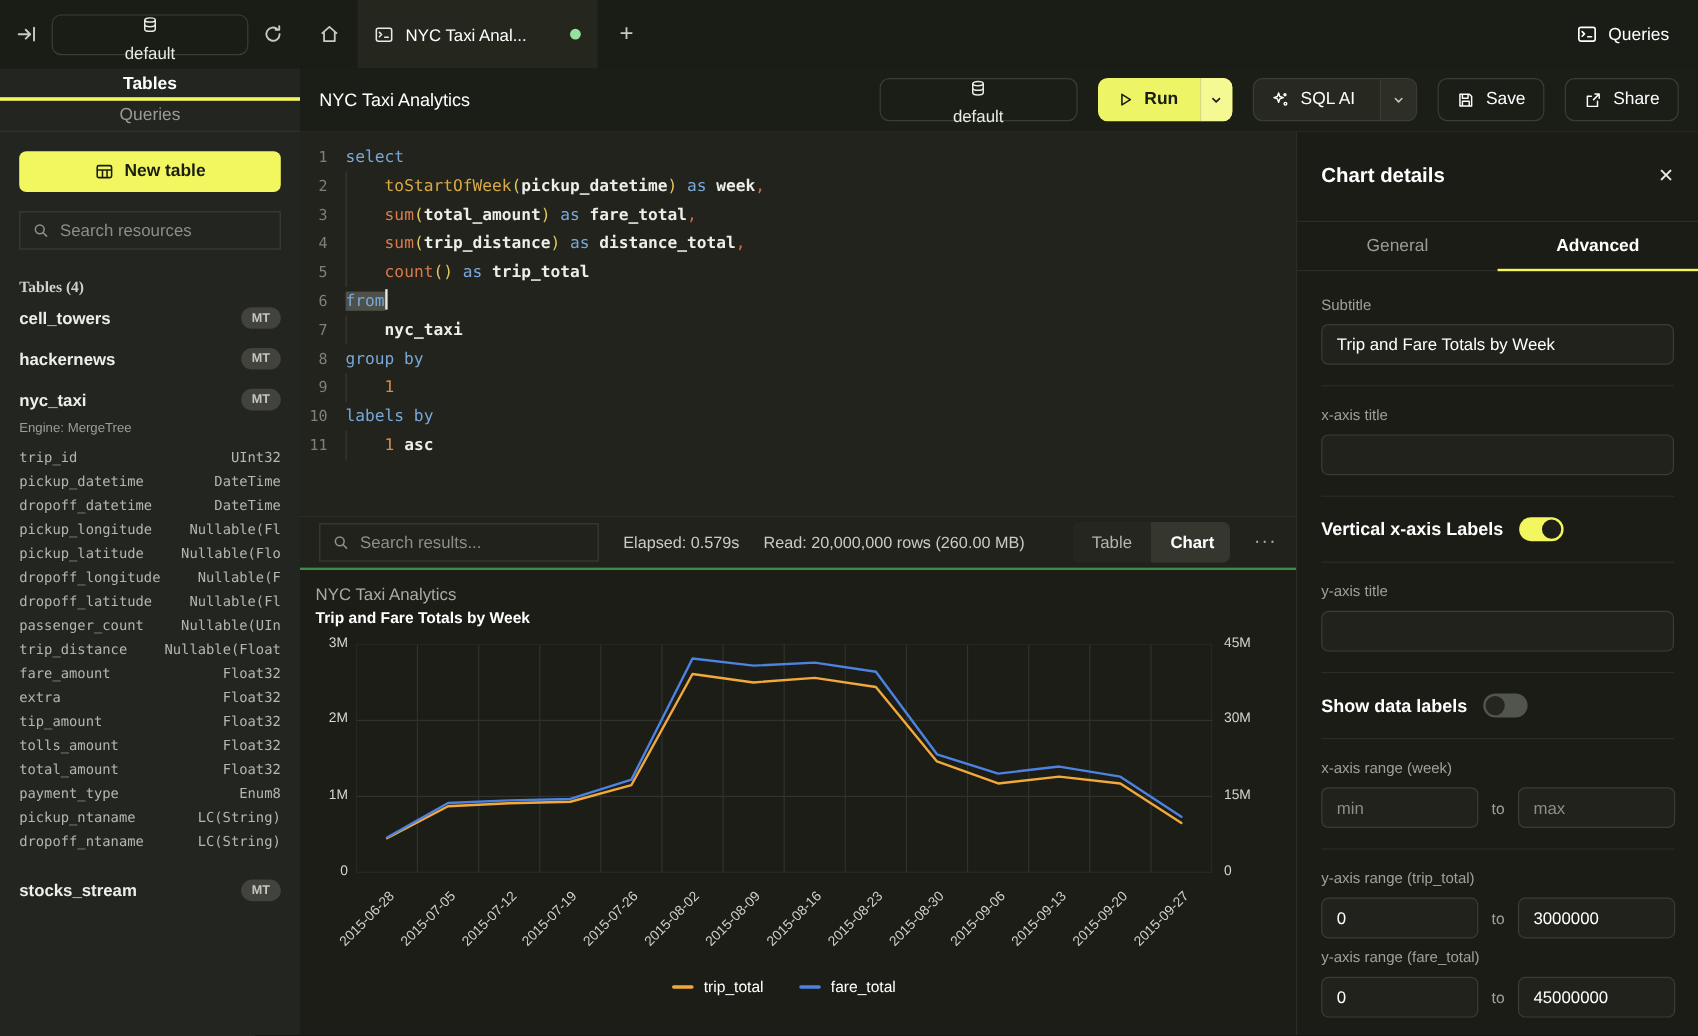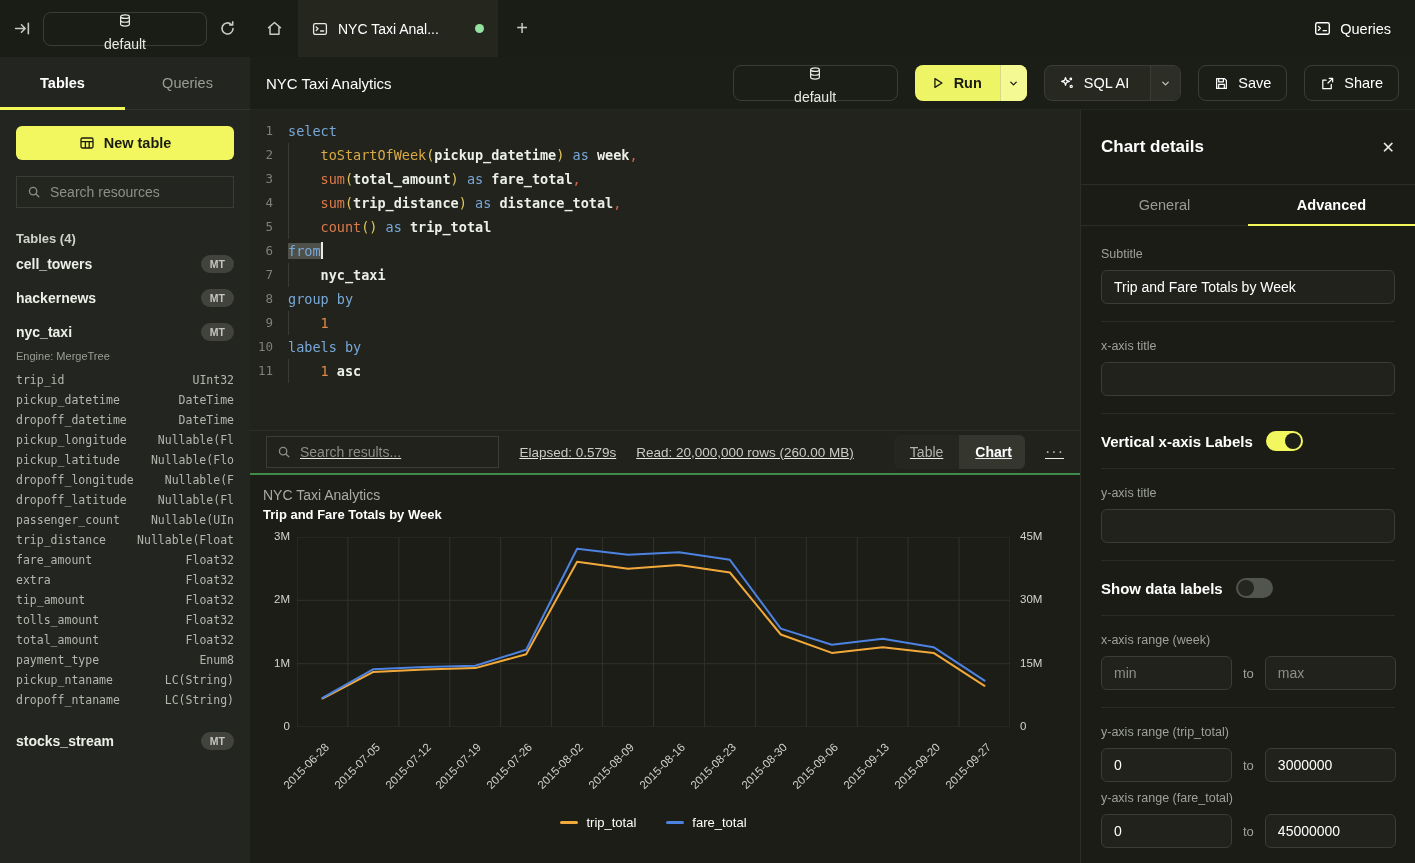--- a/index.html
+++ b/index.html
@@ -30,21 +30,21 @@
     background:#25271f; cursor:pointer;
   }
   .tab .tab-label { flex:1; white-space:nowrap; overflow:hidden; font-size:14px; color:#fff; }
   .dot { width:9px; height:9px; border-radius:50%; background:#95e2a0; }
   .plus-btn { width:48px; font-size:20px; color:#c8cac2; }
   .topbar-right { margin-left:auto; display:flex; align-items:center; padding-right:24px; }
   .queries-btn { display:flex; align-items:center; gap:9px; background:none; border:none; color:#fff; font-size:14.5px; cursor:pointer; }
 
   
   .row2 { height:53px; display:flex; }
-  .sidebar-tabs { width:250px; display:flex; background:#232520; border-bottom:1px solid #31332c; }
+  .sidebar-tabs { width:250px; display:flex; background:#232520; border-bottom:1px solid #31332c;flex-direction:column; }
   .side-tab { flex:1; display:flex; align-items:center; justify-content:center; font-size:14.5px; color:#9a9c94; cursor:pointer; position:relative; }
   .side-tab.active { color:#fff; font-weight:700; }
   .side-tab.active::after { content:""; position:absolute; left:0; right:0; bottom:-1px; height:3px; background:#f4f75a; }
   .main-header { flex:1; display:flex; align-items:center; padding:0 16px; background:#1b1d17; border-bottom:1px solid #24261f; }
   .page-title { font-size:15px; color:#fff; }
   .header-actions { margin-left:auto; display:flex; align-items:center; gap:17px; }
   .hdr-db { width:165px; height:36px; }
   .run-btn { display:flex; align-items:stretch; height:36px; border-radius:8px; overflow:hidden; border:none; padding:0; cursor:pointer; background:#edf465; color:#1a1c13; }
   .run-main { display:flex; align-items:center; gap:9px; padding:0 18px 0 16px; font-size:14.5px; font-weight:600; }
   .run-caret { width:27px; display:flex; align-items:center; justify-content:center; background:#f4f994; border-left:1px solid rgba(0,0,0,.12); }
@@ -56,21 +56,21 @@
 
   
   .content { display:flex; height:753px; }
 
   
   .sidebar { width:250px; background:#232520; padding:16px 16px 0; overflow:hidden; }
   .new-table-btn { width:100%; height:34px; display:flex; align-items:center; justify-content:center; gap:9px; background:#f2f75f; color:#1b1d13; border:none; border-radius:6px; font-size:14.5px; font-weight:600; cursor:pointer; font-family:inherit; }
   .search-box { margin-top:16px; height:32px; display:flex; align-items:center; gap:9px; padding:0 10px; border:1px solid #3b3d35; border-radius:0; color:#8d8f87; }
   .search-box input { flex:1; background:transparent; border:none; outline:none; color:#e8eae4; font-size:14px; font-family:inherit; }
   .search-box input::placeholder { color:#8d8f87; }
-  .side-section-label { margin-top:23px; font-size:13px; font-weight:700; color:#cfd1ca; }
+  .side-section-label { margin-top:23px; font-size:13px; font-weight:700; color:#cfd1ca;font-family:Liberation Serif, serif; }
   .tbl-row { display:flex; align-items:center; justify-content:space-between; height:33px; margin-top:1px; cursor:pointer; }
   .tbl-row:first-of-type { margin-top:6px; }
   .tbl-name { font-size:14px; font-weight:600; color:#eceee8; }
   .mt-badge { background:#41433c; color:#c3c5bf; font-size:10.5px; font-weight:700; padding:3px 9px; border-radius:10px; }
   .engine-line { font-size:11px; color:#9b9d96; margin:2px 0 8px; }
   .col-list { font-family:"DejaVu Sans Mono", monospace; font-size:11.5px; color:#b4b6b0; }
   .col-row { display:flex; justify-content:space-between; height:20px; line-height:20px; white-space:nowrap; overflow:hidden; }
   .col-type { overflow:hidden; }
   .stocks-row { margin-top:14px; }
 
@@ -88,21 +88,21 @@
   .tk-gold { color:#d9ab45; }
   .tk-paren { color:#e3c75e; }
   .tk-id { color:#eceee8; font-weight:700; }
   .tk-comma { color:#d4684c; }
   .tk-num { color:#dd8a4c; }
   .tk-sp { color:#eceee8; }
   .tk-kw.sel { background:#4e504a; }
   .caret { display:inline-block; width:2px; height:17px; background:#e8eae4; vertical-align:-3px; }
 
   
-  .results-bar { height:43px; display:flex; align-items:center; gap:20px; padding:0 16px; background:#20221b; border-top:1px solid #2b2d26;text-decoration:underline; }
+  .results-bar { height:43px; display:flex; align-items:center; gap:20px; padding:0 16px; background:#20221b; border-top:1px solid #2b2d26; }
   .results-search { width:238px; height:32px; margin-top:0; }
   .meta-text { font-size:13.5px; color:#c9cbc4; white-space:nowrap; }
   .bar-spacer { flex:1; }
   .view-toggle { display:flex; height:34px; border-radius:6px; overflow:hidden; }
   .seg { display:flex; align-items:center; justify-content:center; padding:0 16px; font-size:14px; cursor:pointer; border:none; font-family:inherit; }
   .seg.inactive { background:#24261f; color:#b2b4ad; }
   .seg.active { background:#35372f; color:#fff; font-weight:600; }
   .more-btn { color:#b2b4ad; font-size:16px; letter-spacing:1px; background:none; border:none; cursor:pointer; }
 
   

